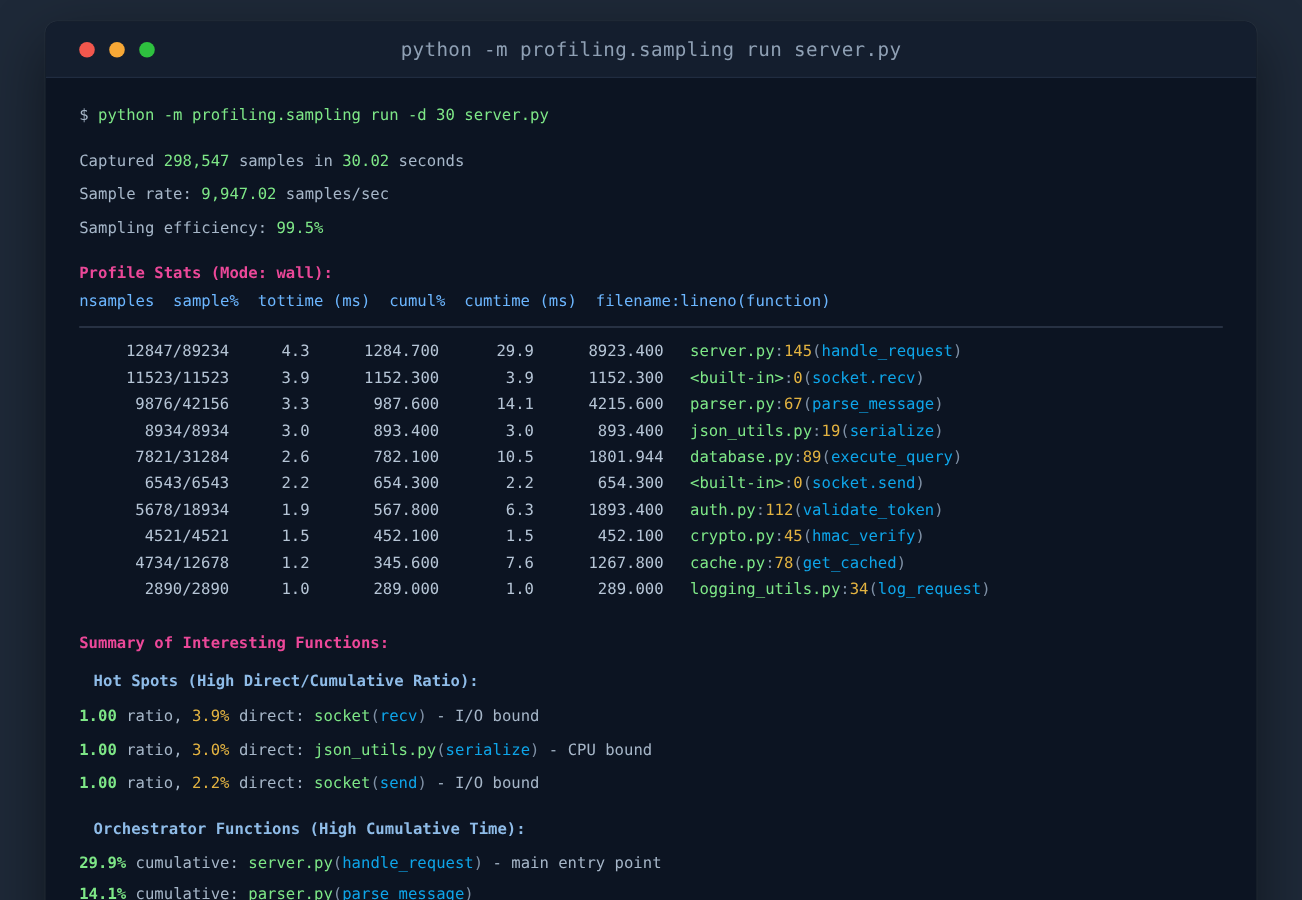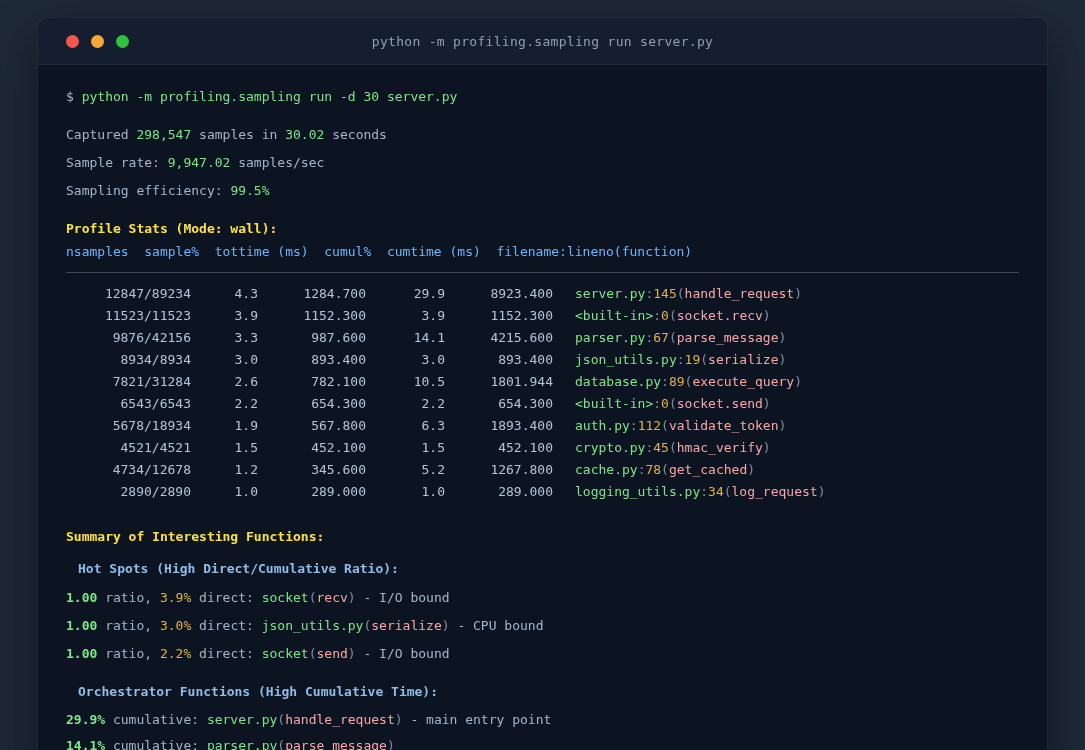--- a/index.html
+++ b/index.html
@@ -19,35 +19,35 @@
   .titlebar {
     height:47px; background:#141e2e;
     border-bottom:1px solid #202c40;
     display:flex; align-items:center; position:relative;
   }
   .lights { position:absolute; left:28px; top:0; height:47px; display:flex; align-items:center; gap:12px; }
   .light { width:13px; height:13px; border-radius:50%; border:none; padding:0; cursor:pointer; display:block; }
   .light.red { background:#f2574d; }
   .light.yellow { background:#f7a836; }
   .light.grn { background:#2ec13f; }
-  .title { flex:1; text-align:center; color:#8fa0b4; font-size:13px; letter-spacing:.3px; }
+  .title { flex:1; text-align:center; color:#8fa0b4; font-size:16px; letter-spacing:.3px; }
 
   .content { padding:22px 28px; font-size:13px; color:#a6b6c8; }
   .line { white-space:pre; line-height:20px; }
   .stats .line { line-height:28px; }
   .cmd { margin-bottom:14px; }
   .muted { color:#a6b6c8; }
   .text  { color:#a6b6c8; }
   .punct { color:#7f90a5; }
   .green { color:#7ee787; }
   .amber { color:#e3b341; }
-  .blue  { color:#fca5a5; }
+  .blue  { color:#0ea5e9; }
   .bold  { font-weight:bold; }
 
-  .heading { color:#fde047; font-weight:bold; }
+  .heading { color:#ec4899; font-weight:bold; }
   .heading.profile { margin-top:14px; }
   .heading.sub { color:#8fbce8;padding-left:12px; }
   .table-header { color:#6cb6ff; font-weight:normal; line-height:22px; margin-top:2px; }
   .divider { height:1px; background:#3a475a; margin:9px 0 10px; }
 
   .trow { display:flex; line-height:22px; color:#b6c5d6; }
   .col { display:inline-block; }
   .c-nsamples { width:125px; text-align:right; }
   .c-sample   { width:67px;  text-align:right; }
   .c-tottime  { width:108px; text-align:right; }
@@ -150,21 +150,21 @@
           <span class="col c-sample">1.5</span>
           <span class="col c-tottime">452.100</span>
           <span class="col c-cumul">1.5</span>
           <span class="col c-cumtime">452.100</span>
           <span class="col c-func"><span class="green">crypto.py</span><span class="punct">:</span><span class="amber">45</span><span class="punct">(</span><span class="blue">hmac_verify</span><span class="punct">)</span></span>
         </div>
         <div class="trow">
           <span class="col c-nsamples">4734/12678</span>
           <span class="col c-sample">1.2</span>
           <span class="col c-tottime">345.600</span>
-          <span class="col c-cumul">5.2</span>
+          <span class="col c-cumul">7.6</span>
           <span class="col c-cumtime">1267.800</span>
           <span class="col c-func"><span class="green">cache.py</span><span class="punct">:</span><span class="amber">78</span><span class="punct">(</span><span class="blue">get_cached</span><span class="punct">)</span></span>
         </div>
         <div class="trow">
           <span class="col c-nsamples">2890/2890</span>
           <span class="col c-sample">1.0</span>
           <span class="col c-tottime">289.000</span>
           <span class="col c-cumul">1.0</span>
           <span class="col c-cumtime">289.000</span>
           <span class="col c-func"><span class="green">logging_utils.py</span><span class="punct">:</span><span class="amber">34</span><span class="punct">(</span><span class="blue">log_request</span><span class="punct">)</span></span>

